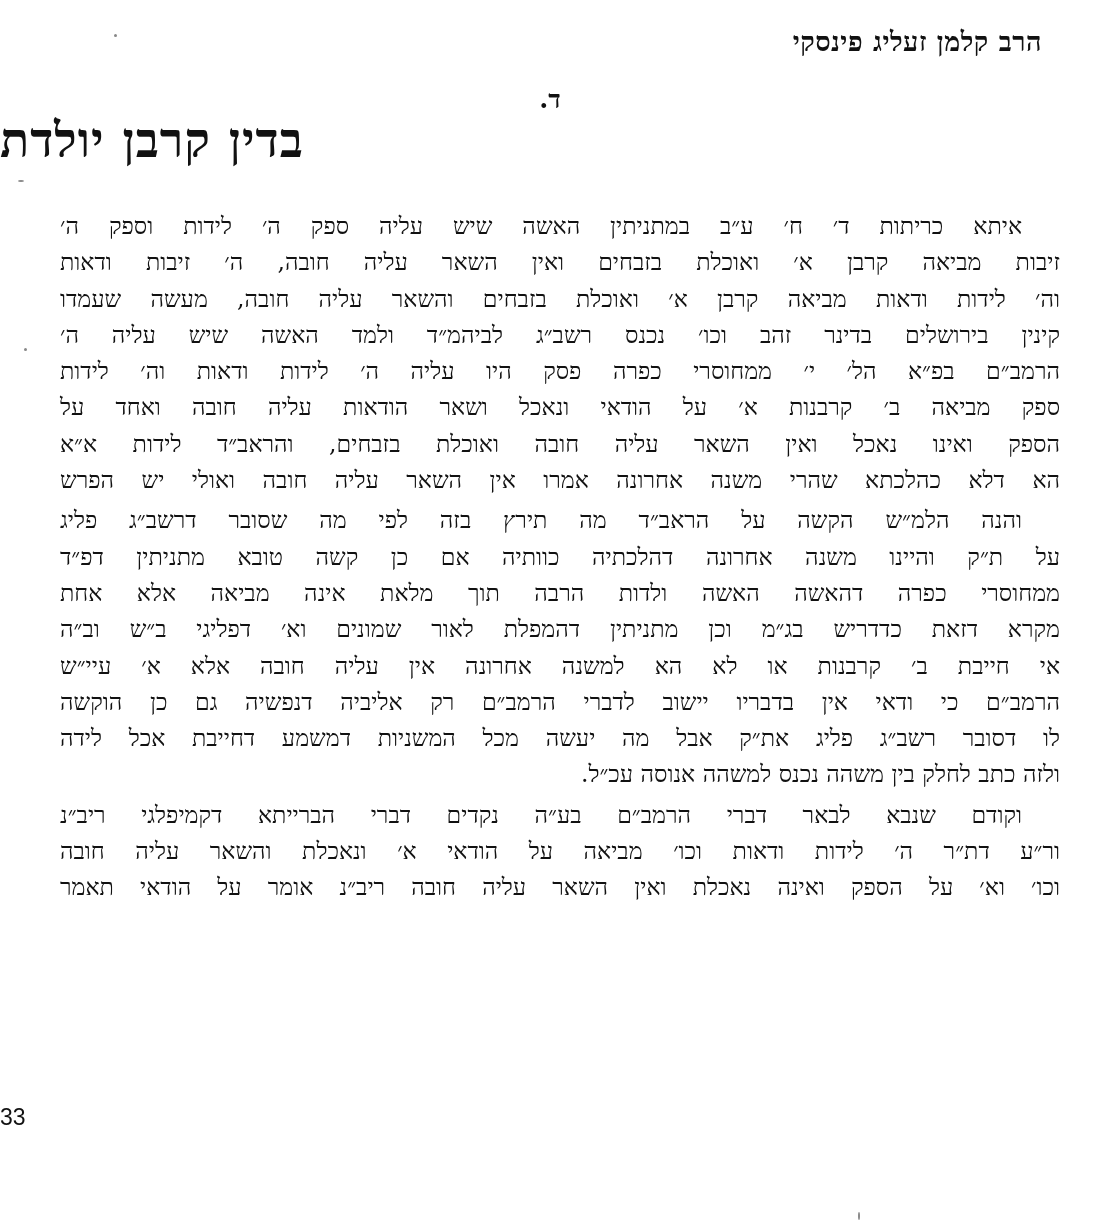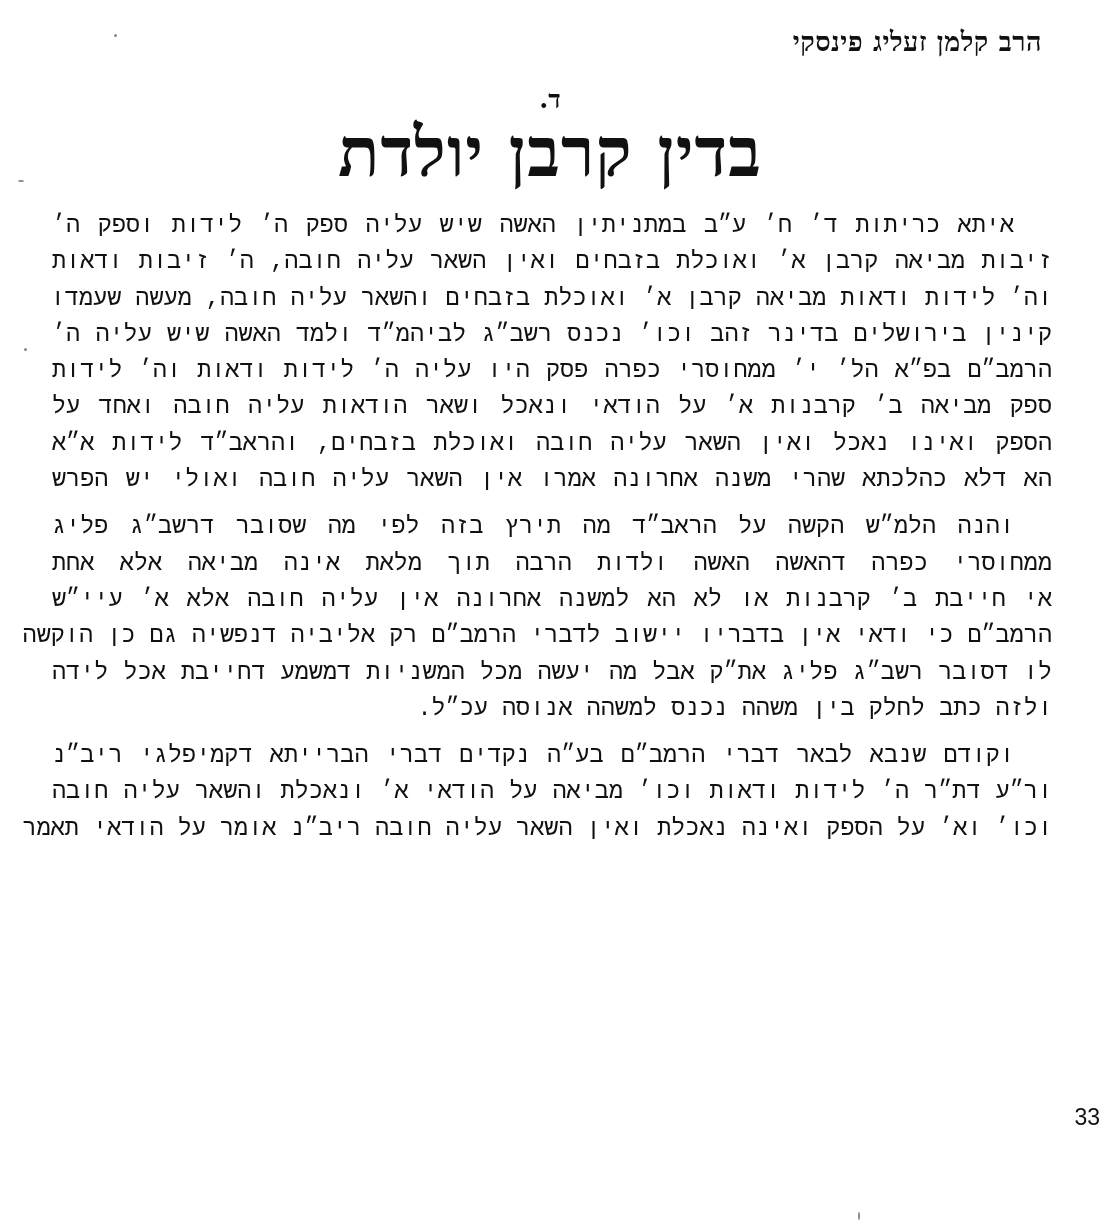--- a/index.html
+++ b/index.html
@@ -37,60 +37,59 @@
       width: 1100px;
       text-align: center;
       font-size: 26px;
       font-weight: bold;
     }
     .chapter-title {
       position: absolute;
       top: 112px;
       left: 0;
       width: 1100px;
-      text-align: center;
-      font-size: 68px;
+      text-align: left;
+      font-size: 48px;
       font-weight: bold;
       letter-spacing: 1px;
     }
     .body-text {
       position: absolute;
       top: 208px;
-      right: 48px;
+      right: 40px;
       width: 1000px;
       font-size: 23.5px;
       line-height: 36.3px;
       text-align: justify;
       text-align-last: auto;
-      font-family: Liberation Mono, monospace;
     }
     .para {
       margin: 0 0 0 0;
     }
     .line {
       display: block;
       text-align: justify;
       text-align-last: justify;
       white-space: nowrap;
     }
     .line.first {
       padding-right: 38px;
     }
     .line.last {
       text-align-last: right;
     }
     .para + .para {
-      margin-top: 11px;
+      margin-top: 4px;
     }
     .page-number {
       position: absolute;
       top: 1104px;
       left: 0;
       width: 1100px;
-      text-align: right;
+      text-align: left;
       font-family: "Liberation Sans", sans-serif;
       font-size: 23px;
       direction: ltr;
     }
     .speck {
       position: absolute;
       width: 3px; height: 3px;
       background: #888;
       border-radius: 50%;
     }
@@ -114,21 +113,23 @@
       <span class="line">וה׳ לידות ודאות מביאה קרבן א׳ ואוכלת בזבחים והשאר עליה חובה, מעשה שעמדו</span>
       <span class="line">קינין בירושלים בדינר זהב וכו׳ נכנס רשב״ג לביהמ״ד ולמד האשה שיש עליה ה׳</span>
       <span class="line">הרמב״ם בפ״א הל׳ י׳ ממחוסרי כפרה פסק היו עליה ה׳ לידות ודאות וה׳ לידות</span>
       <span class="line">ספק מביאה ב׳ קרבנות א׳ על הודאי ונאכל ושאר הודאות עליה חובה ואחד על</span>
       <span class="line">הספק ואינו נאכל ואין השאר עליה חובה ואוכלת בזבחים, והראב״ד לידות א״א</span>
       <span class="line">הא דלא כהלכתא שהרי משנה אחרונה אמרו אין השאר עליה חובה ואולי יש הפרש</span>
     </p>
 
     <p class="para">
       <span class="line first">והנה הלמ״ש הקשה על הראב״ד מה תירץ בזה לפי מה שסובר דרשב״ג פליג</span>
+      <span class="line">על ת״ק והיינו משנה אחרונה דהלכתיה כוותיה אם כן קשה טובא מתניתין דפ״ד</span>
       <span class="line">ממחוסרי כפרה דהאשה האשה ולדות הרבה תוך מלאת אינה מביאה אלא אחת</span>
+      <span class="line">מקרא דזאת כדדריש בג״מ וכן מתניתין דהמפלת לאור שמונים וא׳ דפליגי ב״ש וב״ה</span>
       <span class="line">אי חייבת ב׳ קרבנות או לא הא למשנה אחרונה אין עליה חובה אלא א׳ עיי״ש</span>
       <span class="line">הרמב״ם כי ודאי אין בדבריו יישוב לדברי הרמב״ם רק אליביה דנפשיה גם כן הוקשה</span>
       <span class="line">לו דסובר רשב״ג פליג את״ק אבל מה יעשה מכל המשניות דמשמע דחייבת אכל לידה</span>
       <span class="line last">ולזה כתב לחלק בין משהה נכנס למשהה אנוסה עכ״ל.</span>
     </p>
 
     <p class="para">
       <span class="line first">וקודם שנבא לבאר דברי הרמב״ם בע״ה נקדים דברי הברייתא דקמיפלגי ריב״נ</span>
       <span class="line">ור״ע דת״ר ה׳ לידות ודאות וכו׳ מביאה על הודאי א׳ ונאכלת והשאר עליה חובה</span>
       <span class="line">וכו׳ וא׳ על הספק ואינה נאכלת ואין השאר עליה חובה ריב״נ אומר על הודאי תאמר</span>

